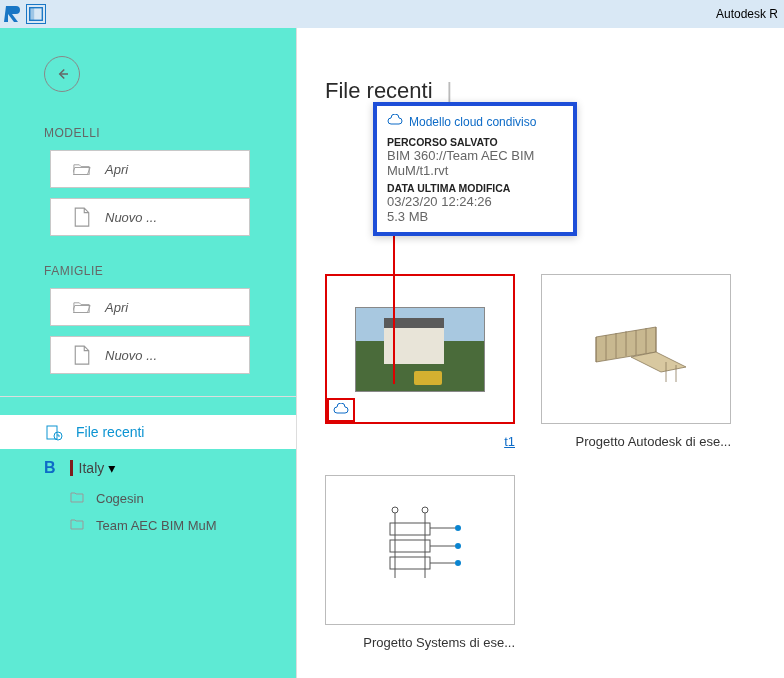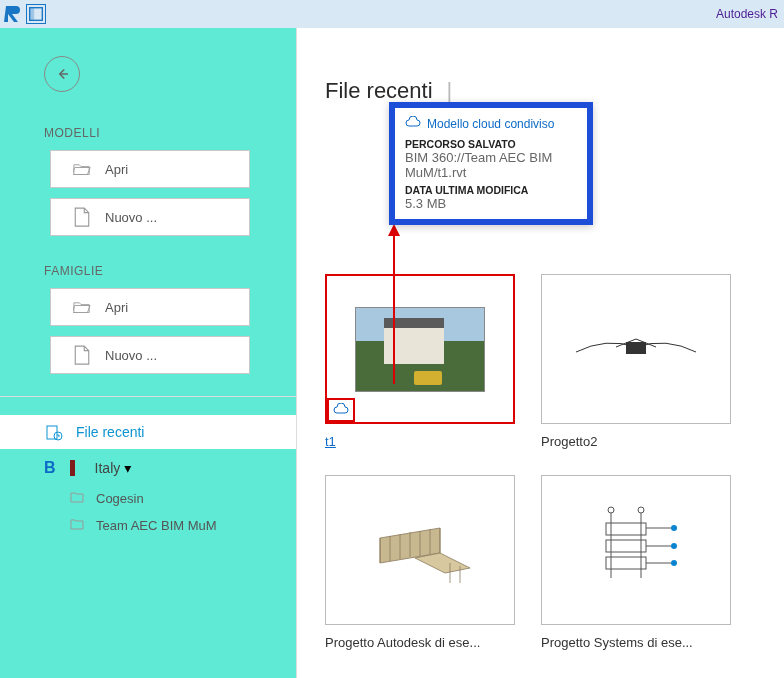--- a/index.html
+++ b/index.html
@@ -1,68 +1,68 @@
 <!DOCTYPE html>
 <html><head>
 <meta charset="utf-8">
 <style>
 * { box-sizing: border-box; margin: 0; padding: 0; font-family: "Segoe UI", Arial, sans-serif; }
 body { width: 784px; height: 678px; background: #fff; overflow: hidden; position: relative; }
 
 .title-bar { height: 28px; background: #d9e8f5; display: flex; align-items: center; padding: 0 4px; position: relative; }
-.title-bar .app-title { position: absolute; right: 6px; font-size: 12px; color: #4c1d95; }
+.title-bar .app-title { position: absolute; right: 6px; font-size: 12px; color: #000000; }
 .tb-icon { width: 20px; height: 20px; display: flex; align-items: center; justify-content: center; margin-right: 2px; }
 
 .main { display: flex; height: calc(100% - 28px); }
 
 .sidebar { width: 297px; background: #5eead4; border-right: 1px solid #ddd; padding-top: 28px; }
 .back-btn { width: 36px; height: 36px; border: 1.5px solid #888; border-radius: 50%; display: flex; align-items: center; justify-content: center; margin-left: 44px; margin-bottom: 34px; cursor: pointer; }
 .back-btn svg { width: 18px; height: 18px; }
 
 .section-label { font-size: 12px; color: #666; letter-spacing: 0.5px; margin-left: 44px; margin-bottom: 10px; }
-.panel-btn { width: 200px; height: 38px; border: 1px solid #c8c8c8; background: #fff; margin-left: 50px; margin-bottom: 10px; display: flex; align-items: center; padding-left: 22px; cursor: pointer; }
+.panel-btn { width: 200px; height: 38px; border: 1px solid #c8c8c8; background: #fff; margin-left: 50px; margin-bottom: 10px; display: flex; align-items: center; padding-left: 22px; cursor: pointer; font-style: italic; }
 .panel-btn .icn { width: 18px; height: 14px; margin-right: 14px; display: flex; align-items: center; justify-content: center; color: #888; }
 .panel-btn span.lbl { font-size: 13px; color: #555; }
 
 .divider { border-top: 1px solid #ddd; margin: 22px 0 18px 0; }
 
 .nav-item { display: flex; align-items: center; padding: 8px 0 8px 44px; font-size: 14px; cursor: pointer; }
 .nav-item.active { color: #0d94d2; background: #fff; }
 .nav-item .nicon { width: 20px; margin-right: 12px; display: flex; align-items: center; justify-content: center; }
 
 .b360 { display: flex; align-items: center; padding: 10px 0 8px 44px; font-size: 14px; cursor: pointer; }
 .b360 .b-icon { color: #0d6bc7; font-weight: bold; font-size: 16px; margin-right: 14px; }
-.b360 .region { border-left: 5px solid #7f1d1d; padding-left: 20px; color: #444; text-align: right; }
+.b360 .region { border-left: 3px solid #7f1d1d; padding-left: 6px; color: #444; text-align: right; }
 .b360 .chev { margin-left: 4px; }
 
 .tree-item { display: flex; align-items: center; padding: 6px 0 6px 70px; font-size: 13px; color: #555; cursor: pointer; }
 .tree-item .ticon { width: 16px; margin-right: 10px; color: #999; }
 
 .content { flex: 1; padding: 50px 10px 0 28px; position: relative; background: #fff; }
 .tabs { font-size: 22px; color: #2a2a2a; margin-bottom: 18px; display: flex; align-items: center; }
 .tabs .sep { color: #bbb; margin: 0 14px; font-weight: 300; }
 .tabs .tab { cursor: pointer; }
 .tabs .chevd { font-size: 14px; margin-left: 6px; }
 
-.tooltip { position: absolute; top: 102px; left: 389px; width: 204px; background: #fff; border: 6px solid #1d4ed8; box-shadow: 0 2px 8px rgba(0,0,0,0.2); padding: 8px 10px; font-size: 11px; z-index: 20; }
+.tooltip { position: absolute; top: 102px; left: 373px; width: 204px; background: #fff; border: 4px solid #1d4ed8; box-shadow: 0 2px 8px rgba(0,0,0,0.2); padding: 8px 10px; font-size: 11px; z-index: 20; }
 .tooltip .tt-head { display: flex; align-items: center; margin-bottom: 6px; }
 .tooltip .tt-head .tticn { margin-right: 6px; }
 .tooltip .tt-title { color: #0d6bc7; font-size: 12px; }
 .tooltip .tt-label { color: #222; font-weight: 600; margin-top: 4px; font-size: 10.5px; }
 .tooltip .tt-val { color: #666; font-size: 13px; }
 
 .arrow { position: absolute; top: 234px; left: 393px; width: 2px; height: 150px; background: #d00; z-index: 15; }
 .arrow::before { content: ""; position: absolute; top: -10px; left: -5px; border-left: 6px solid transparent; border-right: 6px solid transparent; border-bottom: 12px solid #d00; }
 
 .grid { display: flex; flex-wrap: wrap; gap: 26px 26px; margin-top: 170px; }
 .card { width: 190px; }
 .thumb { width: 190px; height: 150px; border: 1px solid #bbb; background: #fff; display: flex; align-items: center; justify-content: center; position: relative; overflow: hidden; }
 .thumb.card1 { border: 2px solid #d00; }
 .badge { position: absolute; bottom: 0; left: 0; width: 28px; height: 24px; border: 2px solid #d00; border-top-width: 2px; border-left-width:2px; background: #fff; display: flex; align-items: center; justify-content: center; z-index: 5; }
-.card .title { margin-top: 10px; font-size: 13px; color: #333; white-space: nowrap; overflow: hidden; text-overflow: ellipsis; }
+.card .title { margin-top: 10px; font-size: 13px; color: #333; white-space: nowrap; overflow: hidden; text-overflow: ellipsis; text-align: right; }
 .card .title.link { color: #0d6bc7; text-decoration: underline; }
 
 .house-pic { width: 130px; height: 85px; background: linear-gradient(to bottom, #a8c8e0 0%, #a8c8e0 40%, #4a6b3a 40%, #4a6b3a 100%); position: relative; border: 1px solid #888; }
 .house-pic::before { content: ""; position: absolute; left: 28px; top: 18px; width: 60px; height: 38px; background: #e8e4d8; }
 .house-pic::after { content: ""; position: absolute; left: 28px; top: 10px; width: 60px; height: 10px; background: #5a5a5a; }
 .car { position: absolute; left: 58px; bottom: 6px; width: 28px; height: 14px; background: #d4b030; border-radius: 2px; }
 
 .roof-pic svg, .struct-pic svg, .sys-pic svg { width: 160px; height: 100px; }
 </style>
 </head>
@@ -177,32 +177,20 @@
             </div>
           <div class="badge">
             <svg width="16" height="14" viewBox="0 0 16 14">
                 <path d="M4 10 a3 3 0 0 1 0-6 a4 4 0 0 1 8 0 a3 3 0 0 1 0 6 z" fill="none" stroke="#0d6bc7"></path>
               </svg>
           </div>
         </div>
         <div class="title link">t1</div>
       </div>
 
-      <div class="card">
-        <div class="thumb">
-          <div class="roof-pic">
-            <svg viewBox="0 0 160 100">
-                <path d="M20 55 Q50 40 80 50 Q110 40 140 55" fill="none" stroke="#333" stroke-width="1"></path>
-                <rect x="70" y="45" width="20" height="12" fill="#333"></rect>
-                <path d="M60 50 L80 42 L100 50" fill="none" stroke="#333"></path>
-              </svg>
-          </div>
-        </div>
-        <div class="title">Progetto2</div>
-      </div>
 
       <div class="card">
         <div class="thumb">
           <div class="struct-pic">
             <svg viewBox="0 0 160 100">
                 <g stroke="#8a7a5a" fill="#c8b890" stroke-width="0.8">
                   <path d="M40 40 L100 30 L100 55 L40 65 z"></path>
                   <path d="M40 40 L40 65 M50 38 L50 63 M60 36 L60 61 M70 34 L70 59 M80 33 L80 58 M90 31 L90 56 M100 30 L100 55" fill="none"></path>
                   <path d="M100 55 L130 70 L105 75 L75 60 z" fill="#d8c8a0"></path>
                   <line x1="110" y1="65" x2="110" y2="85"></line>
@@ -247,16 +235,17 @@
 <div class="tooltip">
   <div class="tt-head">
     <span class="tticn"><svg width="16" height="14" viewBox="0 0 16 14">
           <path d="M4 10 a3 3 0 0 1 0-6 a4 4 0 0 1 8 0 a3 3 0 0 1 0 6 z" fill="none" stroke="#0d6bc7"></path>
         </svg></span>
     <span class="tt-title">Modello cloud condiviso</span>
   </div>
   <div class="tt-label">PERCORSO SALVATO</div>
   <div class="tt-val">BIM 360://Team AEC BIM MuM/t1.rvt</div>
   <div class="tt-label">DATA ULTIMA MODIFICA</div>
+  <div class="tt-val">03/23/20 12:24:26</div>
   <div class="tt-val">5.3 MB</div>
 </div>
 
 <div class="arrow"></div>
 
 </body></html>

